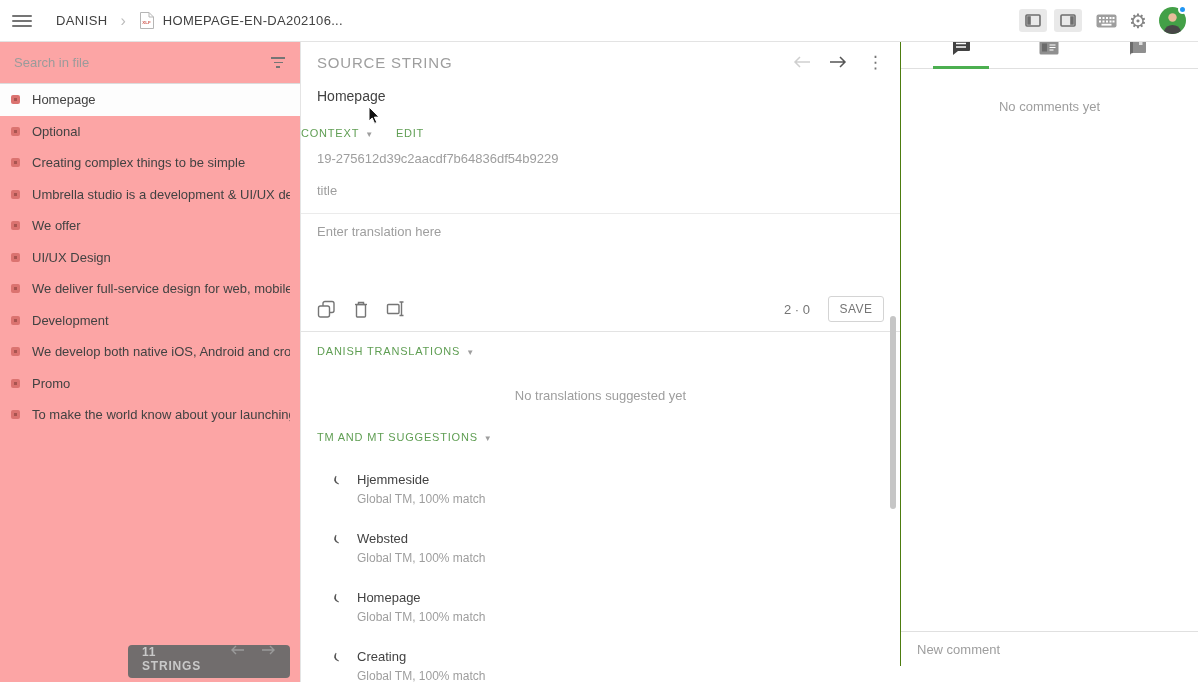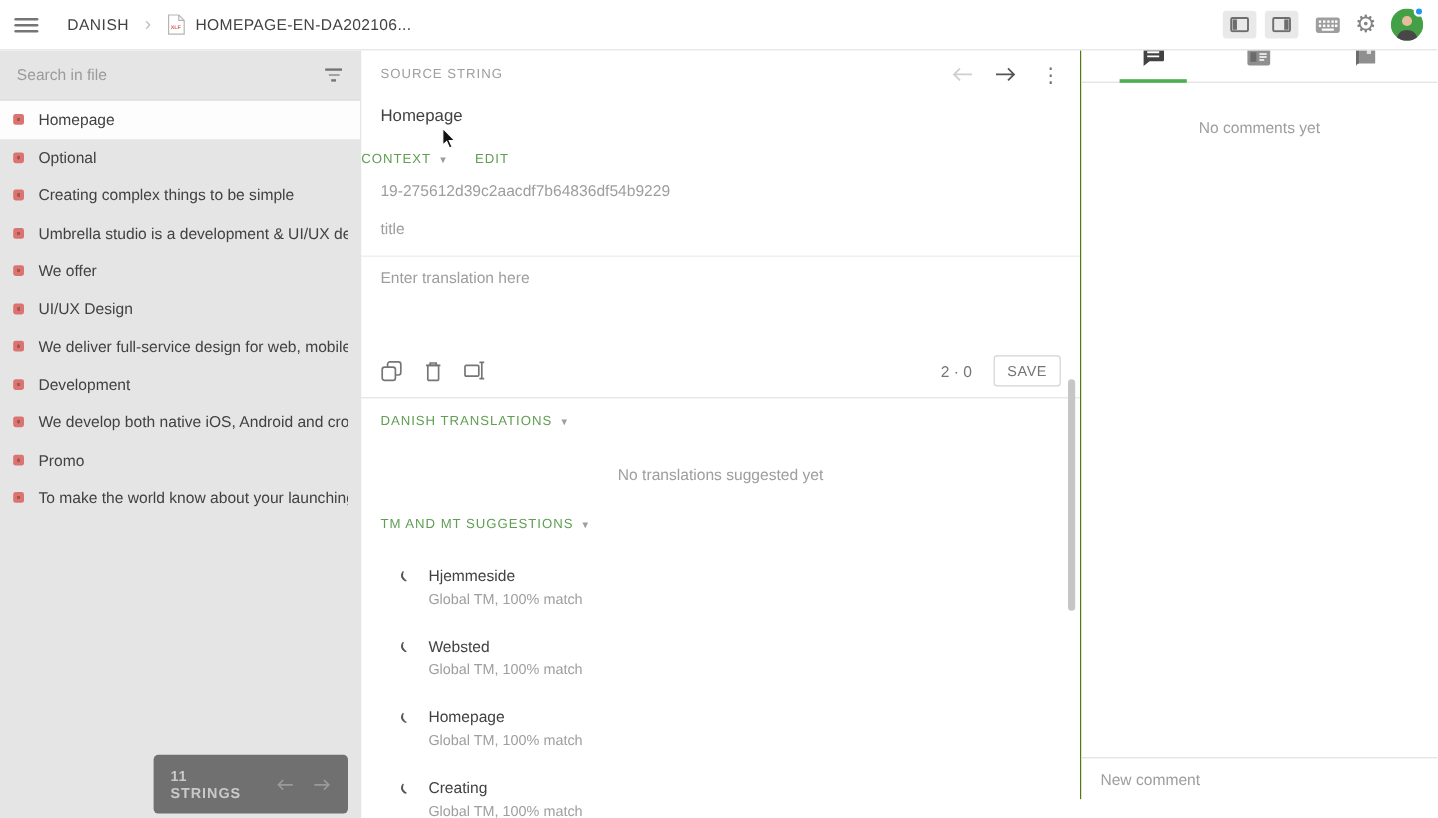--- a/index.html
+++ b/index.html
@@ -19,46 +19,46 @@
   .tb-spacer { flex:1; }
   .tb-btn { width:28px; height:23px; background:#e9e9e9; border-radius:3px; display:flex;
             align-items:center; justify-content:center; margin-left:7px; cursor:pointer; }
   .tb-plain { margin-left:14px; cursor:pointer; display:flex; align-items:center; }
   .gear { font-size:20px; color:#848484; margin-left:12px; cursor:pointer; line-height:1; }
   .avatar { position:relative; width:27px; height:27px; margin-left:12px; cursor:pointer; }
   .avatar .dot { position:absolute; right:-1px; top:-2px; width:9px; height:9px; border-radius:50%;
                  background:#2196f3; border:2px solid #fff; }
 
   
-  .sidebar { position:absolute; left:0; top:42px; width:300px; height:640px; background:#e5e5e5; }
+  .sidebar { position:absolute; left:0; top:42px; width:300px; height:640px; background:#fca5a5; }
   .search-row { height:42px; display:flex; align-items:center; padding:0 14px; border-bottom:1px solid #dcdcdc; }
   .search-input { flex:1; border:none; outline:none; background:transparent; font-size:13px;
                   font-family:"Liberation Sans",sans-serif; color:#424242; }
   .search-input::placeholder { color:#9b9b9b; }
   .filter-ic { width:16px; display:flex; flex-direction:column; align-items:center; gap:3px; cursor:pointer; }
   .filter-ic span { display:block; height:1.6px; background:#757575; }
   .filter-ic span:nth-child(1){ width:14px; } .filter-ic span:nth-child(2){ width:9px; }
   .filter-ic span:nth-child(3){ width:4px; }
   .string-list { }
   .string-row { height:31.5px; display:flex; align-items:center; padding:0 10px; cursor:pointer; }
   .string-row.selected { background:#fdfdfd; }
   .badge { flex:none; width:9px; height:9px; border-radius:2px; margin:0 12px 0 1px;
            background:radial-gradient(circle at center, #a85450 0, #a85450 1.5px, #db7370 1.6px); }
   .row-text { font-size:13px; color:#424242; white-space:nowrap; overflow:hidden; }
-  .strings-pill { position:absolute; left:128px; bottom:4px; width:162px; height:49px; border-radius:4px;
-                  background:rgba(105,105,105,.95); display:flex; align-items:center; padding:0 14px; }
+  .strings-pill { position:absolute; left:128px; bottom:4px; width:162px; height:33px; border-radius:4px;
+                  background:rgba(105,105,105,.95); display:flex; padding:0 14px; }
   .pill-label { font-size:12px; font-weight:bold; letter-spacing:.8px; color:#c9c9c9; }
   .pill-sp { flex:1; }
   .pill-arrow { margin-left:16px; cursor:pointer; display:flex; }
 
   
   .main { position:absolute; left:300px; top:42px; width:600px; height:640px; background:#fff;
           border-left:1px solid #e4e4e4; }
   .src-header { height:40px; display:flex; align-items:center; padding:0 16px; }
-  .sec-label { font-size:11px; letter-spacing:.8px; color:#9e9e9e; }
+  .sec-label { font-size:15px; letter-spacing:.8px; color:#9e9e9e; }
   .hdr-sp { flex:1; }
   .nav-ic { margin-left:18px; cursor:pointer; display:flex; align-items:center; }
   .kebab { margin-left:20px; font-size:17px; color:#757575; cursor:pointer; line-height:1; }
   .src-text { margin:6px 16px 0; font-size:14px; color:#424242; height:20px; }
   .ctx-row { margin:18px 0 0; height:14px; display:flex; align-items:center; gap:22px; }
   .green-label { font-size:11px; letter-spacing:.8px; color:#5f9e53; cursor:pointer; }
   .drop-arrow { color:#9e9e9e; font-size:8px; margin-left:6px; }
   .ctx-id { margin:11px 16px 0; font-size:13px; color:#9e9e9e; height:16px; }
   .ctx-key { margin:16px 16px 14px; font-size:13px; color:#9e9e9e; height:16px; }
   .divider { border-top:1px solid #ebebeb; }

